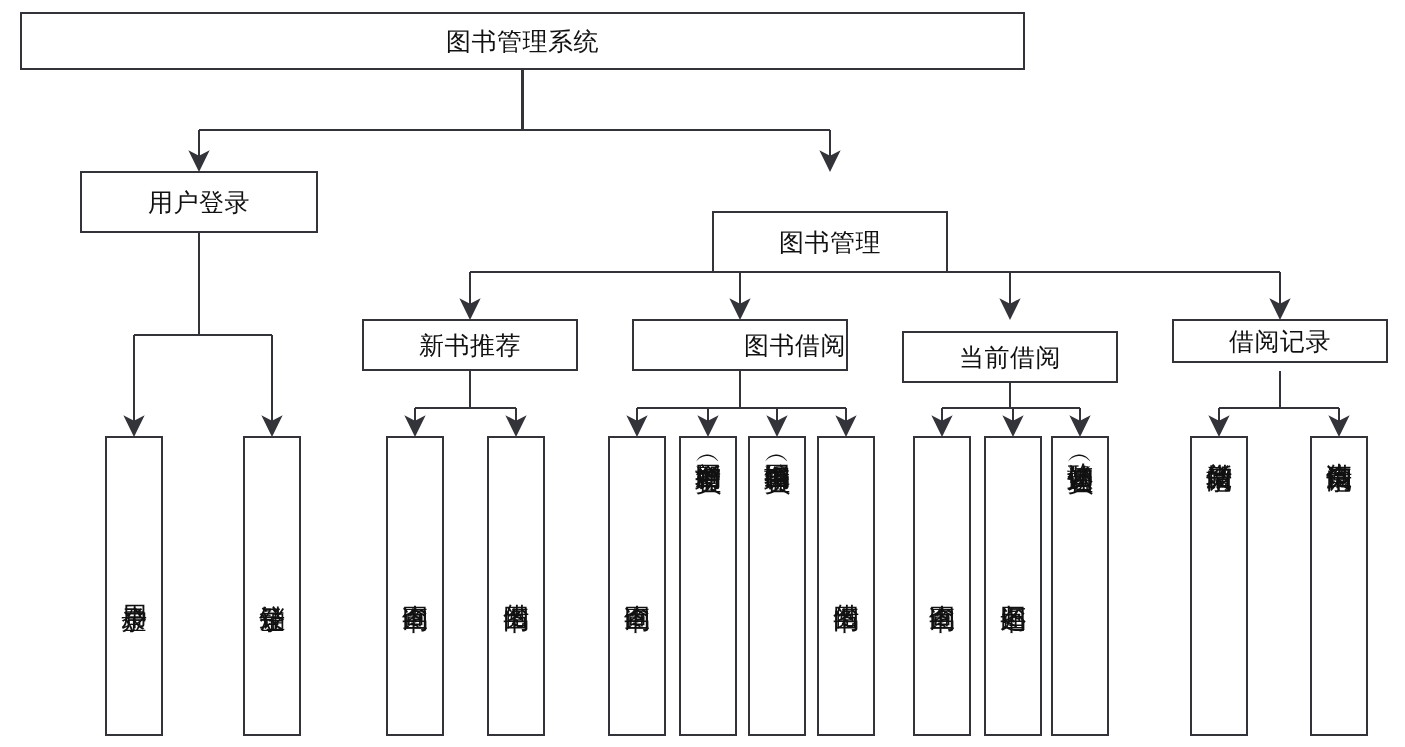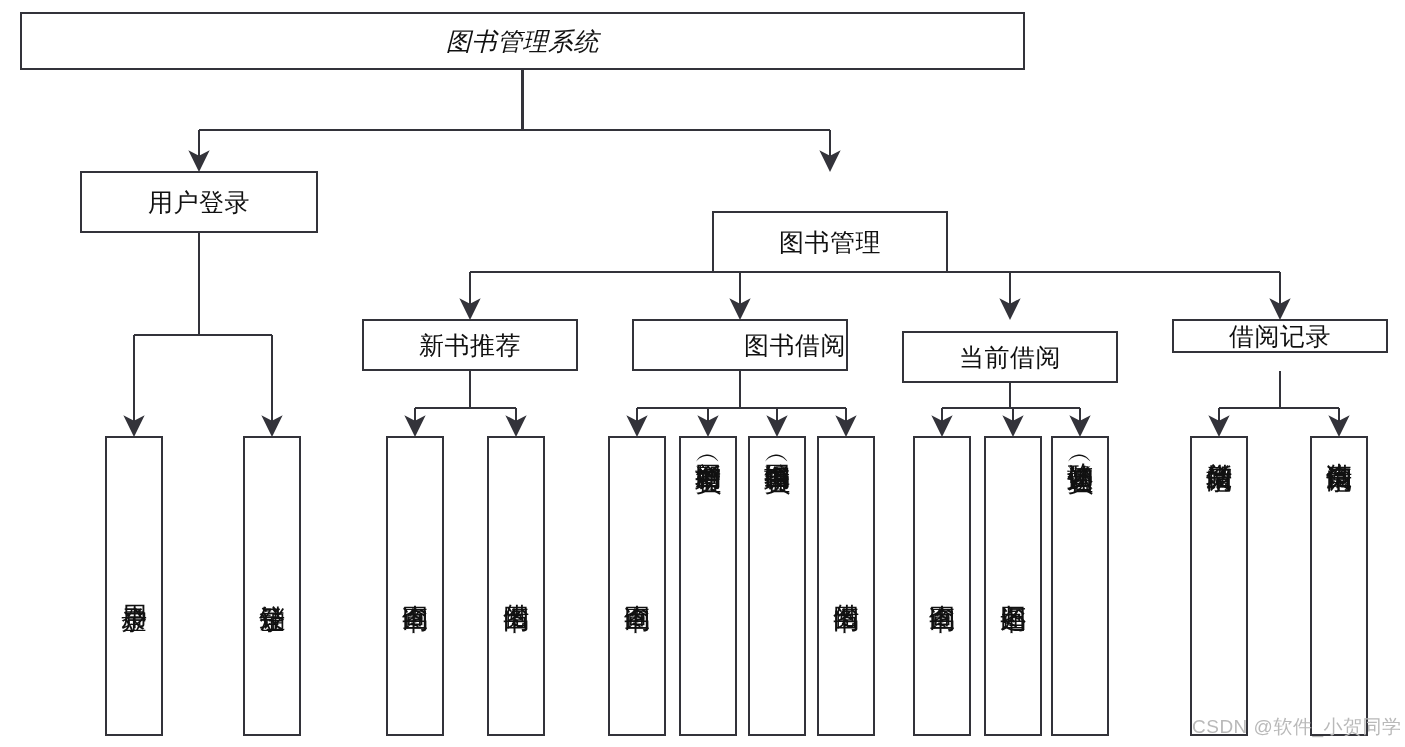--- a/index.html
+++ b/index.html
@@ -112,39 +112,39 @@
         <line x1="1013" y1="408" x2="1013" y2="435" stroke="#33333a" stroke-width="2.6" shape-rendering="crispEdges" marker-end="url(#arrowhead)"></line>
         <line x1="1080" y1="408" x2="1080" y2="435" stroke="#33333a" stroke-width="2.6" shape-rendering="crispEdges" marker-end="url(#arrowhead)"></line>
         <line x1="1280" y1="371" x2="1280" y2="408" stroke="#33333a" stroke-width="2.6" shape-rendering="crispEdges"></line>
         <line x1="1219" y1="408" x2="1339" y2="408" stroke="#33333a" stroke-width="2.6" shape-rendering="crispEdges"></line>
         <line x1="1219" y1="408" x2="1219" y2="435" stroke="#33333a" stroke-width="2.6" shape-rendering="crispEdges" marker-end="url(#arrowhead)"></line>
         <line x1="1339" y1="408" x2="1339" y2="435" stroke="#33333a" stroke-width="2.6" shape-rendering="crispEdges" marker-end="url(#arrowhead)"></line>
       </g>
   </svg>
 
   <div id="node-layer">
-      <div class="node horizontal" style="left: 20px; top: 12px; width: 1005px; height: 58px; border-color: rgb(51, 51, 58); font-style: italic;">
+      <div class="node horizontal" style="left: 20px; top: 12px; width: 1005px; height: 58px; border-color: rgb(51, 51, 58);">
         <span class="node-label">图书管理系统</span>
       </div>
       <div class="node horizontal" style="left: 80px; top: 171px; width: 238px; height: 62px; border-color: rgb(51, 51, 58);">
         <span class="node-label">用户登录</span>
       </div>
       <div class="node horizontal" style="left: 712px; top: 171px; width: 236px; height: 62px; border-color: rgb(51, 51, 58); margin-top: 40px;">
         <span class="node-label">图书管理</span>
       </div>
       <div class="node horizontal" style="left: 362px; top: 319px; width: 216px; height: 52px; border-color: rgb(51, 51, 58);">
         <span class="node-label">新书推荐</span>
       </div>
       <div class="node horizontal" style="left: 632px; top: 319px; width: 216px; height: 52px; border-color: rgb(51, 51, 58); justify-content: flex-end;">
         <span class="node-label">图书借阅</span>
       </div>
       <div class="node horizontal" style="left: 902px; top: 331px; width: 216px; height: 52px; border-color: rgb(51, 51, 58);">
         <span class="node-label">当前借阅</span>
       </div>
-      <div class="node horizontal" style="left: 1172px; top: 319px; width: 216px; height: 34px; border-color: rgb(51, 51, 58);">
+      <div class="node horizontal" style="left: 1172px; top: 319px; width: 216px; height: 44px; border-color: rgb(51, 51, 58);">
         <span class="node-label">借阅记录</span>
       </div>
       <div class="node vertical centered" style="left: 105px; top: 436px; width: 58px; height: 300px; border-color: rgb(51, 51, 58);">
         <span class="node-label">用户登录</span>
       </div>
       <div class="node vertical centered" style="left: 243px; top: 436px; width: 58px; height: 300px; border-color: rgb(51, 51, 58);">
         <span class="node-label">注销登录</span>
       </div>
       <div class="node vertical centered" style="left: 386px; top: 436px; width: 58px; height: 300px; border-color: rgb(51, 51, 58);">
         <span class="node-label">查询图书</span>
@@ -174,14 +174,13 @@
         <span class="node-label">确认归还（管理员）</span>
       </div>
       <div class="node vertical" style="left: 1190px; top: 436px; width: 58px; height: 300px; border-color: rgb(51, 51, 58);">
         <span class="node-label">新增借阅记录</span>
       </div>
       <div class="node vertical" style="left: 1310px; top: 436px; width: 58px; height: 300px; border-color: rgb(51, 51, 58);">
         <span class="node-label">查询借阅记录</span>
       </div>
     </div>
 
-  <div class="watermark" style="left: 1192px; top: 714px;">CSDN @软件_小贺同学</div>
 </div>
 
 </body></html>

